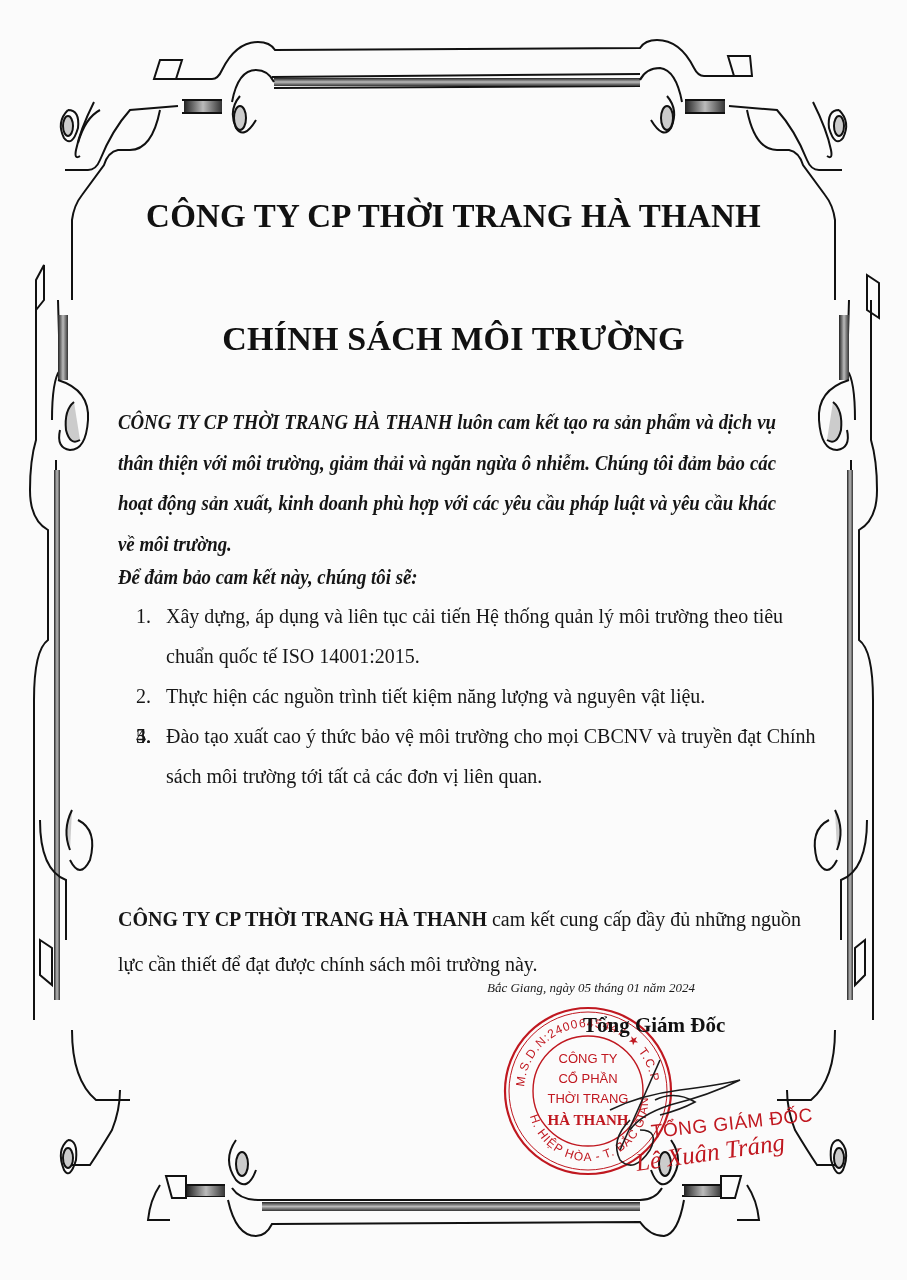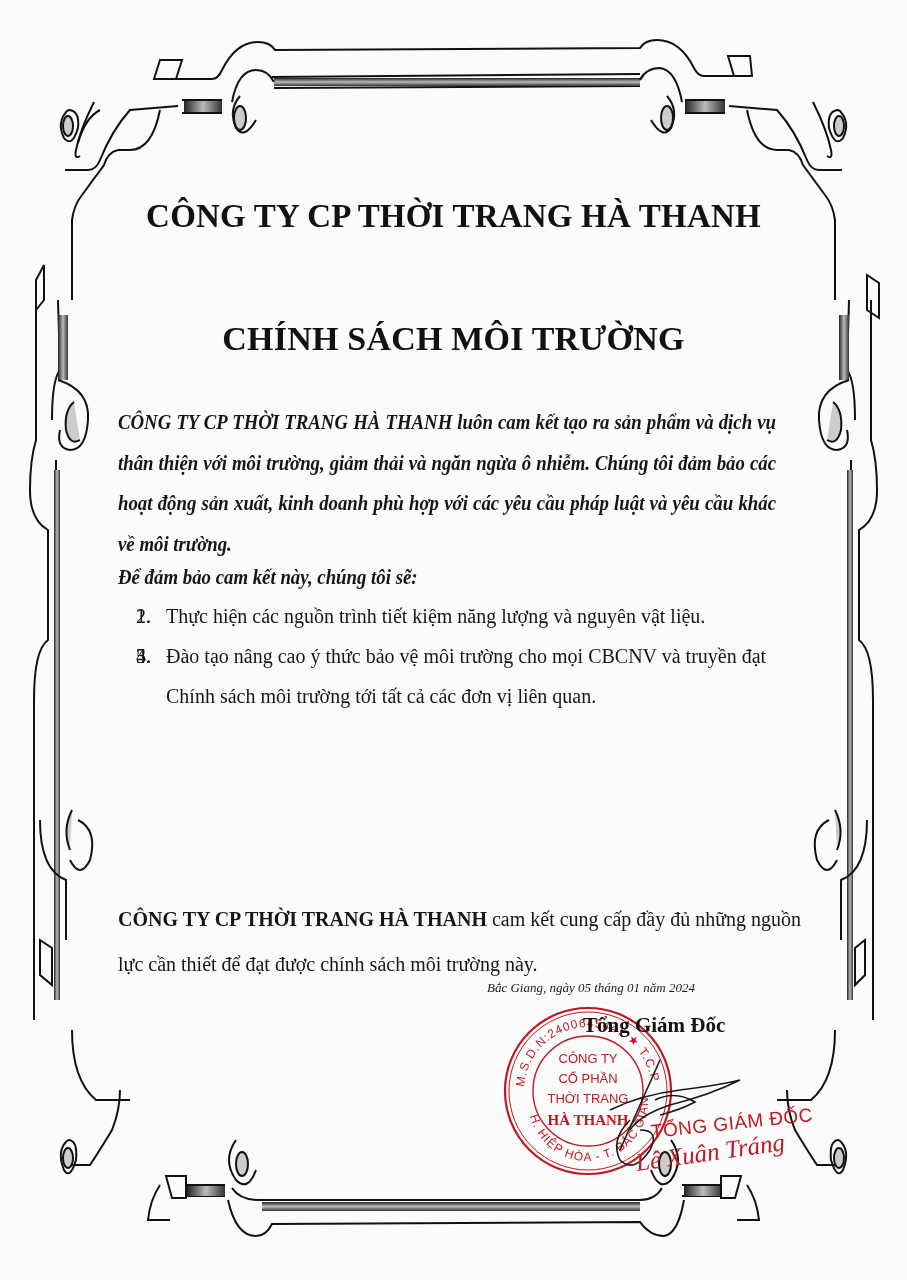--- a/index.html
+++ b/index.html
@@ -162,25 +162,25 @@
   </g>
 </svg>
 
 <div class="title company-title">CÔNG TY CP THỜI TRANG HÀ THANH</div>
 <div class="title policy-title">CHÍNH SÁCH MÔI TRƯỜNG</div>
 
 <p class="intro" style="margin:0">CÔNG TY CP THỜI TRANG HÀ THANH luôn cam kết tạo ra sản phẩm và dịch vụ thân thiện với môi trường, giảm thải và ngăn ngừa ô nhiễm. Chúng tôi đảm bảo các hoạt động sản xuất, kinh doanh phù hợp với các yêu cầu pháp luật và yêu cầu khác về môi trường.</p>
 <div class="intro-lead">Để đảm bảo cam kết này, chúng tôi sẽ:</div>
 
 <ol class="list">
-  <li><span class="num">1.</span></li>
+  <li><span class="num">1.</span><span>Xây dựng, áp dụng và liên tục cải tiến Hệ thống quản lý môi trường theo tiêu chuẩn quốc tế ISO 14001:2015.</span></li>
   <li><span class="num">2.</span><span>Thực hiện các nguồn trình tiết kiệm năng lượng và nguyên vật liệu.</span></li>
   <li><span class="num">3.</span></li>
   <li><span class="num">4.</span></li>
-  <li><span class="num">5.</span><span>Đào tạo nâng cao ý thức bảo vệ môi trường cho mọi CBCNV và truyền đạt Chính sách môi trường tới tất cả các đơn vị liên quan.</span></li>
+  <li><span class="num">5.</span><span>Đào tạo xuất cao ý thức bảo vệ môi trường cho mọi CBCNV và truyền đạt Chính sách môi trường tới tất cả các đơn vị liên quan.</span></li>
 </ol>
 
 <p class="closing" style="margin:0"><b>CÔNG TY CP THỜI TRANG HÀ THANH</b><span> cam kết cung cấp đầy đủ những nguồn lực cần thiết để đạt được chính sách môi trường này.</span></p>
 
 <svg class="stamp" viewBox="0 0 172 172" xmlns="http://www.w3.org/2000/svg">
   <defs>
     <path id="arcTop" d="M22,86 A64,64 0 0 1 150,86"></path>
     <path id="arcBot" d="M26,96 A60,60 0 0 0 146,96"></path>
   </defs>
   <g fill="none" stroke="#c01820">

